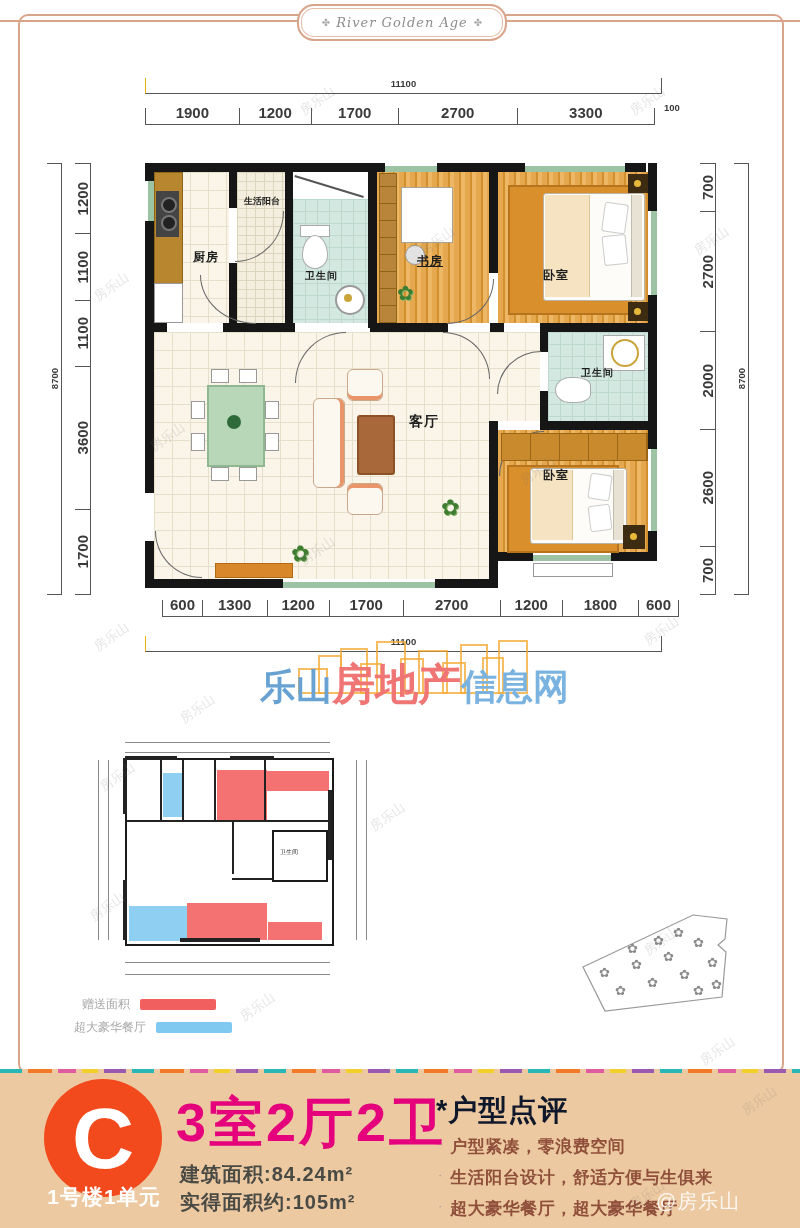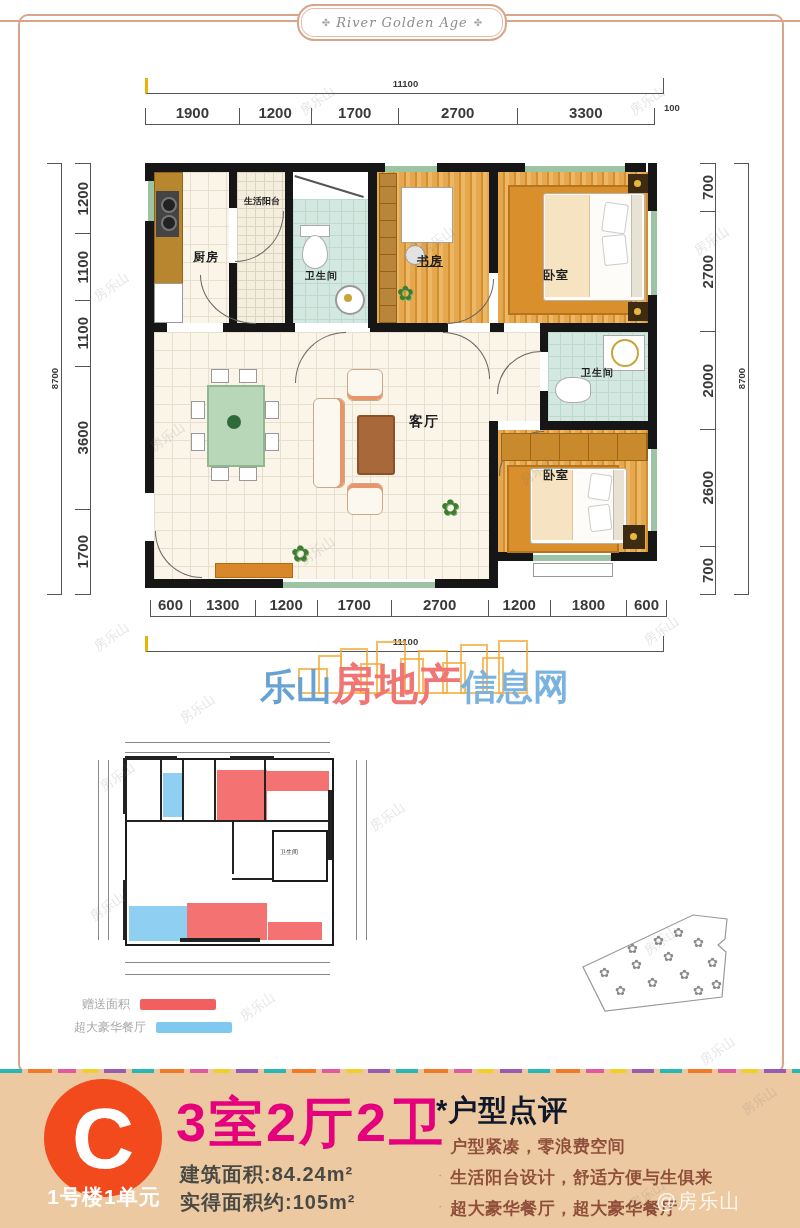--- a/index.html
+++ b/index.html
@@ -17,21 +17,21 @@
   
   .dim-row{position:absolute;display:flex;height:16px;border-left:1px solid #555;border-right:1px solid #555;border-bottom:1px solid #555;}
   .dim-row .seg{position:relative;display:flex;justify-content:center;align-items:flex-start;border-right:1px solid #555;}
   .dim-row .seg:last-child{border-right:none;}
   .dim-col{position:absolute;display:flex;flex-direction:column;width:15px;border-top:1px solid #555;border-bottom:1px solid #555;border-right:1px solid #555;}
   .dim-col .seg{position:relative;display:flex;justify-content:center;align-items:center;border-bottom:1px solid #555;}
   .dim-col .seg:last-child{border-bottom:none;}
   .seg-label{font-size:15px;line-height:10px;color:#3a3a3a;font-weight:bold;}
   .dim-col .seg-label{writing-mode:vertical-rl;transform:rotate(180deg);}
   .dim-line{position:absolute;font-size:9.5px;color:#3a3a3a;font-weight:bold;}
-  .dim-line.h{height:15px;border-bottom:1px solid #555;border-left:3px solid #eab308;border-right:1px solid #555;text-align:center;}
+  .dim-line.h{height:15px;border-bottom:1px solid #555;border-left:1px solid #eab308;border-right:1px solid #555;text-align:center;}
   .dim-line.v{width:14px;border-right:1px solid #555;border-top:1px solid #555;border-bottom:1px solid #555;display:flex;align-items:center;justify-content:center;}
   .dim-line.v span{writing-mode:vertical-rl;transform:rotate(180deg);}
   
   #plan{position:absolute;left:145px;top:163px;width:515px;height:430px;background:#fff;}
   #plan .w{position:absolute;background:#161616;}
   #plan .win{position:absolute;background:#9cc4a4;box-shadow:inset 0 3px 0 #fff,inset 0 -3px 0 #9cc4a4;}
   #plan .winv{position:absolute;background:#9cc4a4;box-shadow:inset 3px 0 0 #fff;}
   .tile{position:absolute;background:#faf5e8;
         background-image:linear-gradient(#e6dfcc 1px,transparent 1px),linear-gradient(90deg,#e6dfcc 1px,transparent 1px);
         background-size:18px 18px;}
@@ -154,21 +154,21 @@
         <span class="seg-label">2600</span>
       </div>
       <div class="seg" style="flex-grow: 700;">
         <span class="seg-label">700</span>
       </div>
     </div>
   <div class="dim-line v" style="left:734px;top:163px;height:430px;">
     <span>8700</span>
   </div>
 
-  <div class="dim-row" style="left:150px;top:600px;width:515px;">
+  <div class="dim-row" style="left:162px;top:600px;width:515px;">
       <div class="seg" style="flex-grow: 600;">
         <span class="seg-label">600</span>
       </div>
       <div class="seg" style="flex-grow: 1300;">
         <span class="seg-label">1300</span>
       </div>
       <div class="seg" style="flex-grow: 1200;">
         <span class="seg-label">1200</span>
       </div>
       <div class="seg" style="flex-grow: 1700;">

